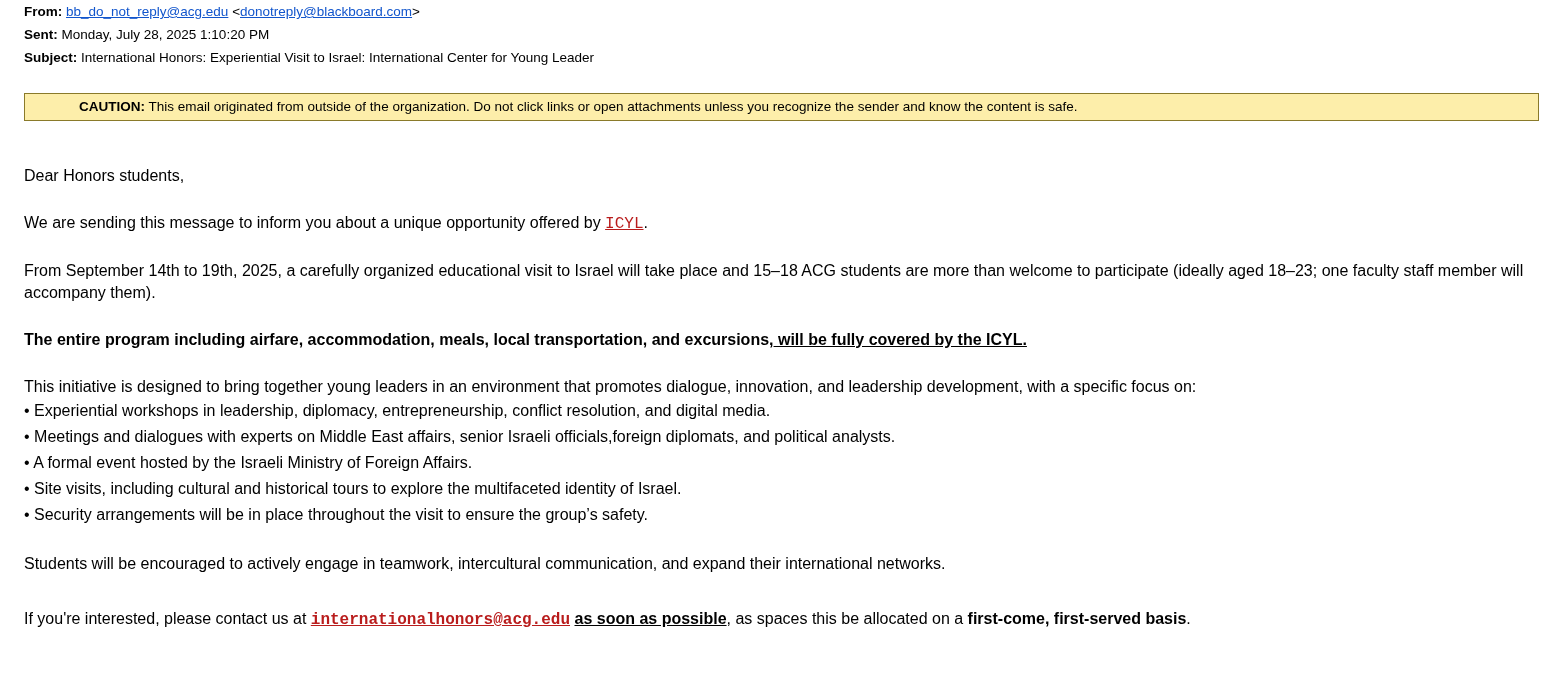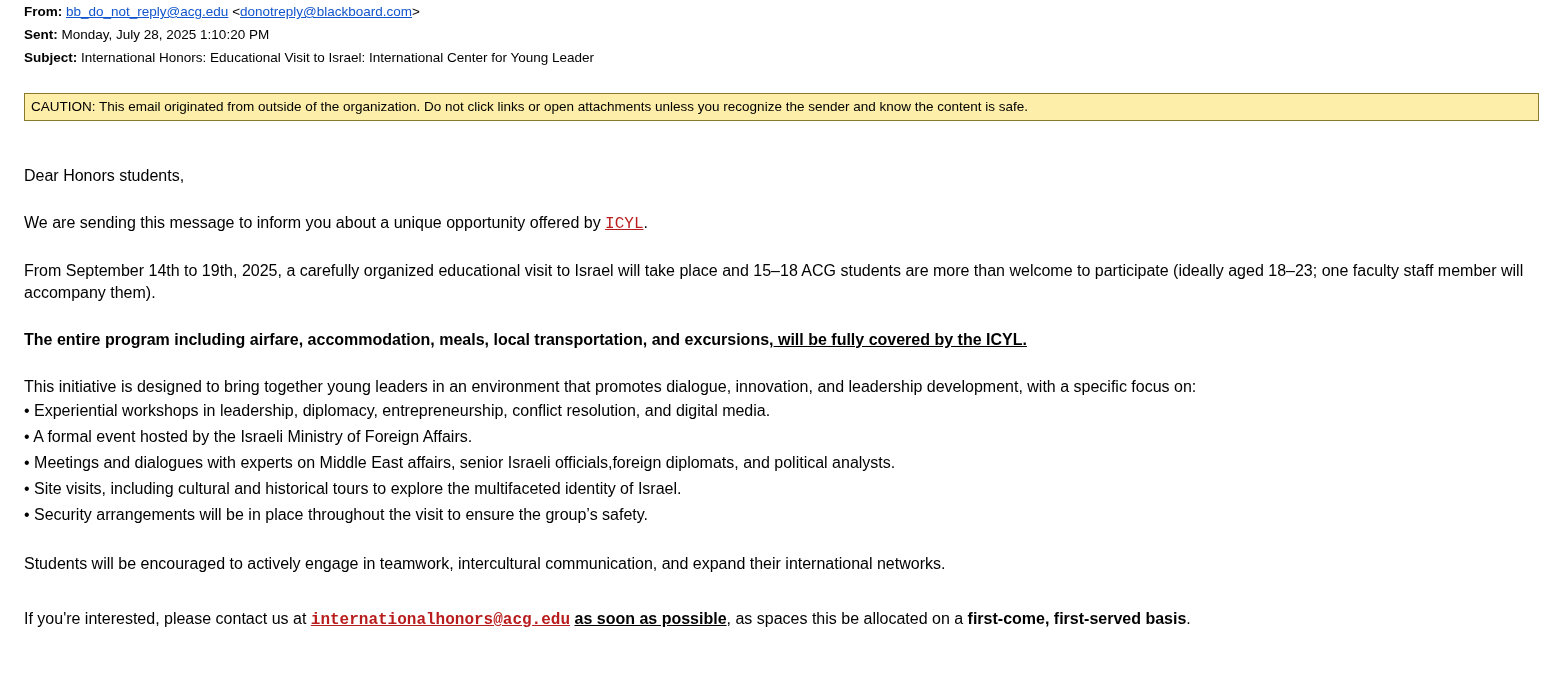--- a/index.html
+++ b/index.html
@@ -42,21 +42,21 @@
   
   .caution {
     margin-top: 24px;
     background: #fdeeaa;
     border: 1px solid #8a7a2a;
     padding: 4px 6px;
     font-size: 13.5px;
     line-height: 18px;
     box-sizing: border-box;
   }
-  .caution b { font-weight: normal; }
+  .caution b { font-weight: bold; margin-left: 48px; }
 
   
   .body-wrap {
     margin-top: 44px;
     font-size: 16px;
     line-height: 22px;
   }
   p {
     margin: 0 0 25px 0;
   }
@@ -88,21 +88,21 @@
       <span class="hdr-label">From:</span>
       <a class="maillink" href="#">bb_do_not_reply@acg.edu</a>
       <span>&lt;</span><a class="maillink" href="#">donotreply@blackboard.com</a><span>&gt;</span>
     </div>
     <div class="hdr-row">
       <span class="hdr-label">Sent:</span>
       <span class="hdr-val">Monday, July 28, 2025 1:10:20 PM</span>
     </div>
     <div class="hdr-row">
       <span class="hdr-label">Subject:</span>
-      <span class="hdr-val">International Honors: Educational Visit to Israel: International Center for Young Leader</span>
+      <span class="hdr-val">International Honors: Experiential Visit to Israel: International Center for Young Leader</span>
     </div>
   </div>
 
   <div class="caution">
     <b>CAUTION:</b>
     <span>This email originated from outside of the organization. Do not click links or open attachments unless you recognize the sender and know the content is safe.</span>
   </div>
 
   <div class="body-wrap">
 
@@ -115,22 +115,22 @@
     <p>From September 14th to 19th, 2025, a carefully organized educational visit to Israel will take place and 15–18 ACG students are more than welcome to participate (ideally aged 18–23; one faculty staff member will accompany them).</p>
 
     <p>
       <span class="bold">The entire program including airfare, accommodation, meals, local transportation, and excursions,</span><span class="bold-u"> will be fully covered by the ICYL.</span>
     </p>
 
     <p class="tight lead-para">This initiative is designed to bring together young leaders in an environment that promotes dialogue, innovation, and leadership development, with a specific focus on:</p>
 
     <div class="bullets">
       <div>• Experiential workshops in leadership, diplomacy, entrepreneurship, conflict resolution, and digital media.</div>
+      <div>• Meetings and dialogues with experts on Middle East affairs, senior Israeli officials,foreign diplomats, and political analysts.</div>
       <div>• A formal event hosted by the Israeli Ministry of Foreign Affairs.</div>
-      <div>• Meetings and dialogues with experts on Middle East affairs, senior Israeli officials,foreign diplomats, and political analysts.</div>
       <div>• Site visits, including cultural and historical tours to explore the multifaceted identity of Israel.</div>
       <div>• Security arrangements will be in place throughout the visit to ensure the group’s safety.</div>
     </div>
 
     <p>Students will be encouraged to actively engage in teamwork, intercultural communication, and expand their international networks.</p>
 
     <div class="spacer-sm"></div>
 
     <p>
       <span>If you're interested, please contact us at </span><a class="inline bold" href="#">internationalhonors@acg.edu</a> <span class="bold-u">as soon as possible</span><span>, as spaces this be allocated on a </span><span class="bold">first-come, first-served basis</span><span>.</span>

